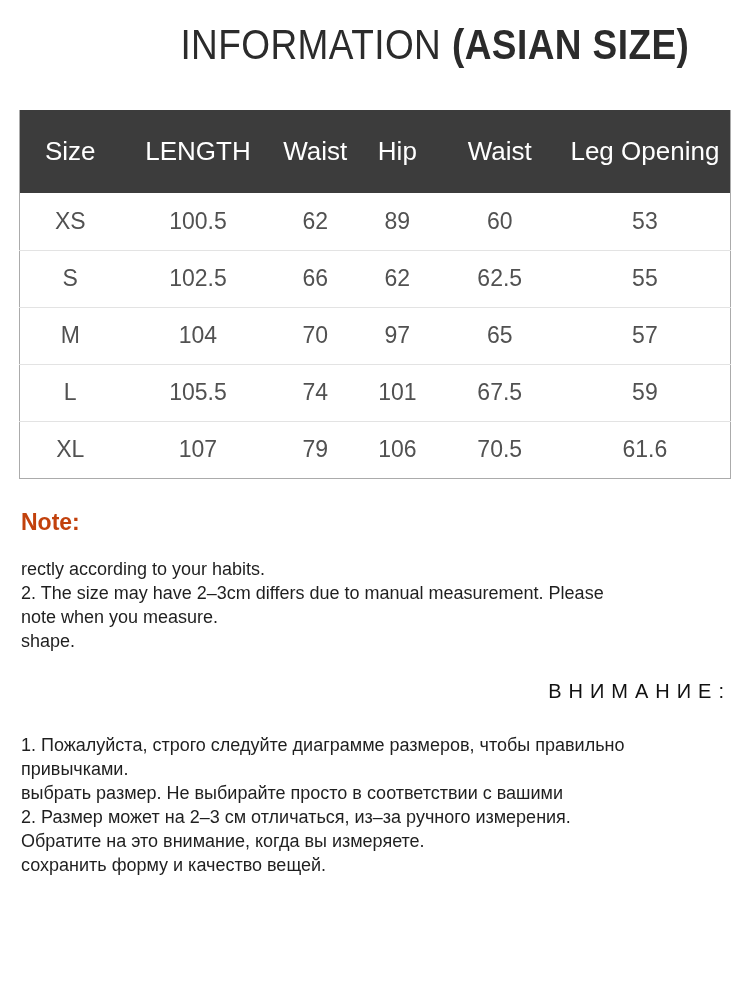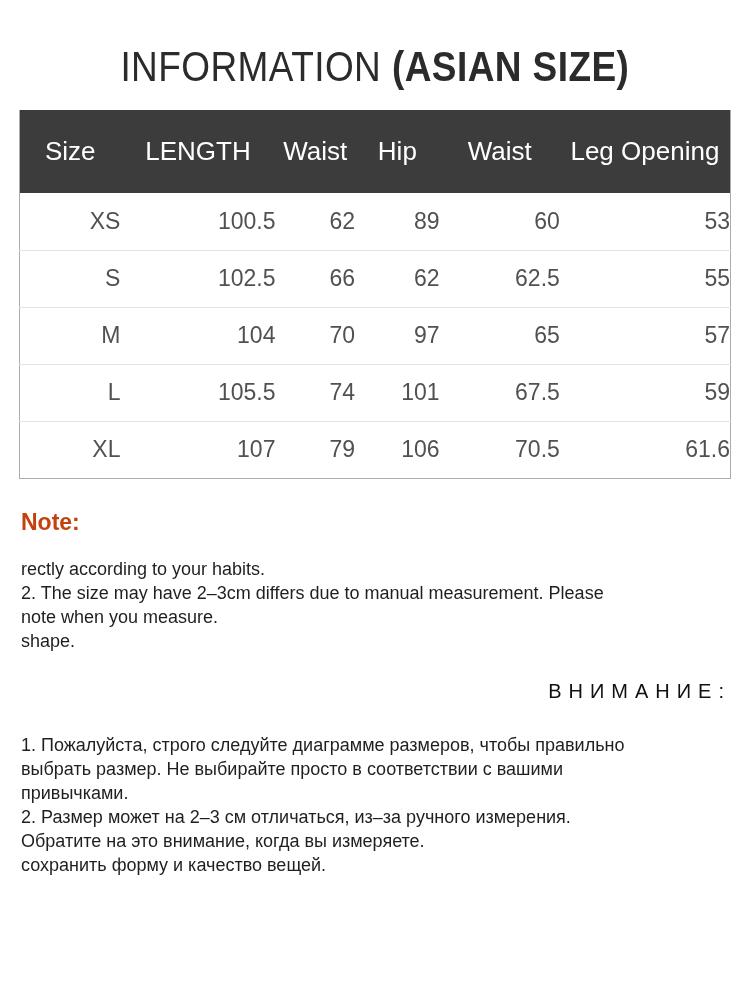--- a/index.html
+++ b/index.html
@@ -14,22 +14,22 @@
   html, body {
     width: 750px;
     background: #ffffff;
     font-family: "Liberation Sans", sans-serif;
   }
   body { height: 1000px; overflow: hidden; }
   .page { padding: 0 19px; }
 
   
   .title-wrap {
-    padding-top: 44px;
-    text-align: center;
+    padding-top: 22px;
+    text-align: right;
     height: 78px;
   }
   .title-inner {
     display: inline-block;
     transform: scaleX(0.86);
     transform-origin: 50% 50%;
     font-size: 43px;
     line-height: 44px;
     color: #2b2b2b;
     white-space: nowrap;
@@ -62,21 +62,21 @@
     font-size: 26px;
     font-weight: 500;
     text-align: center;
     vertical-align: middle;
     letter-spacing: 0px;
   }
   tbody td {
     height: 57px;
     font-size: 23px;
     color: var(--row-text);
-    text-align: right;
+    text-align: center;
     vertical-align: middle;
     font-weight: normal;
   }
   tbody tr:not(:first-child) td { border-top: 1px solid var(--divider); }
 
   
   .note-heading {
     margin-top: 30px;
     font-size: 23px;
     font-weight: bold;
@@ -184,20 +184,20 @@
   <div class="text-block">
       <div class="text-line">rectly according to your habits.</div>
       <div class="text-line">2. The size may have 2–3cm differs due to manual measurement. Please</div>
       <div class="text-line">note when you measure.</div>
       <div class="text-line">shape.</div>
     </div>
 
   <h2 class="attention-heading">ВНИМАНИЕ:</h2>
   <div class="text-block attention-block">
       <div class="text-line">1. Пожалуйста, строго следуйте диаграмме размеров, чтобы правильно</div>
+      <div class="text-line">привычками.</div>
       <div class="text-line">выбрать размер. Не выбирайте просто в соответствии с вашими</div>
-      <div class="text-line">привычками.</div>
       <div class="text-line">2. Размер может на 2–3 см отличаться, из–за ручного измерения.</div>
       <div class="text-line">Обратите на это внимание, когда вы измеряете.</div>
       <div class="text-line">сохранить форму и качество вещей.</div>
     </div>
 
 </div>
 
 </body></html>

